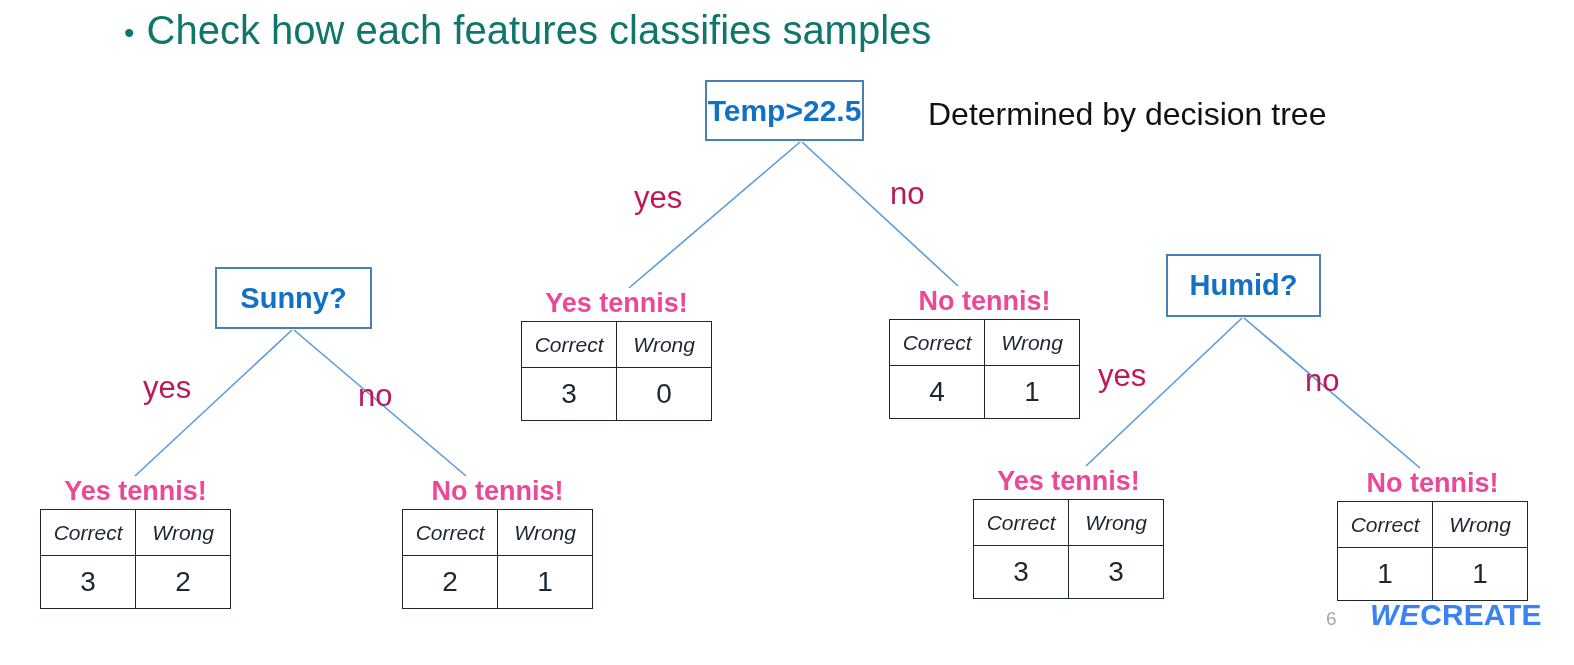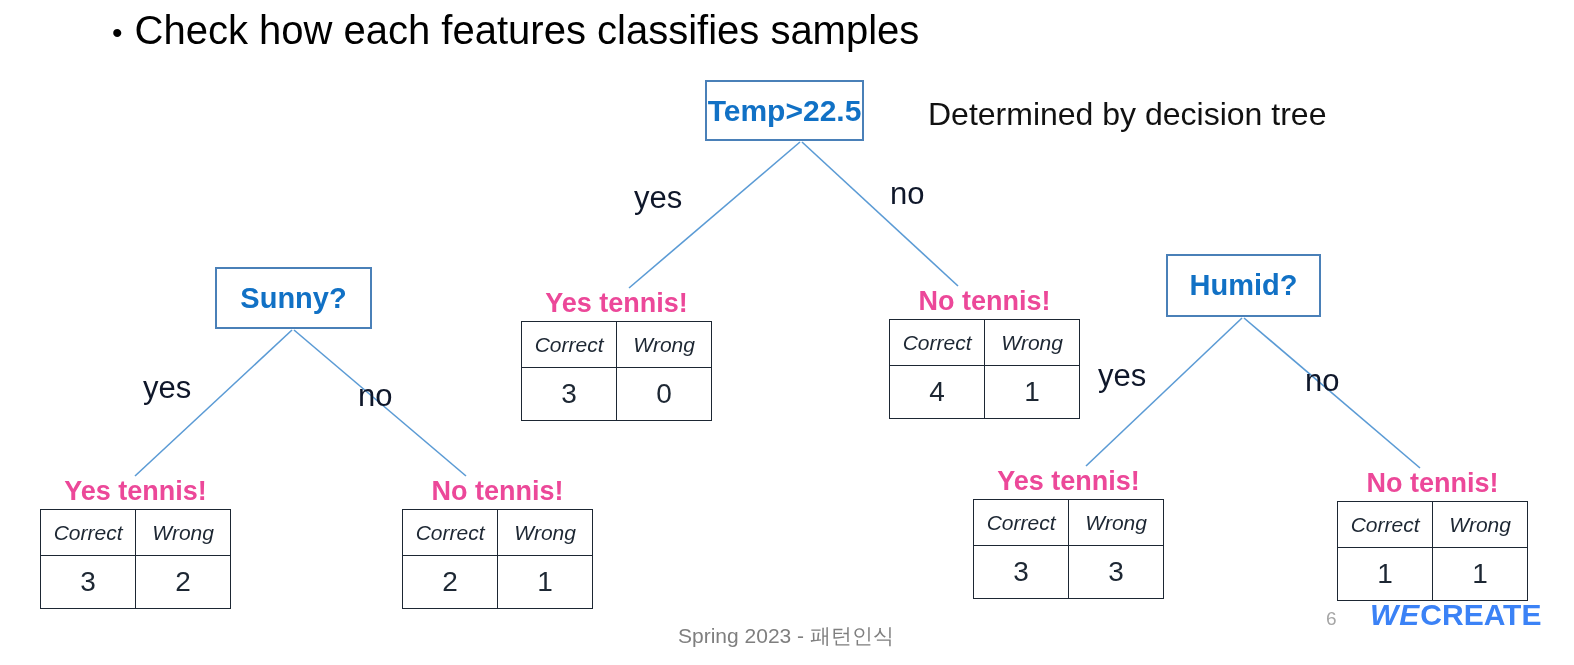--- a/index.html
+++ b/index.html
@@ -15,25 +15,25 @@
     position: relative;
     width: 1574px;
     height: 665px;
     background: #ffffff;
     overflow: hidden;
   }
 
   
   .slide-title {
     position: absolute;
-    left: 112px;
+    left: 124px;
     top: 8px;
     font-size: 40px;
     font-weight: 400;
-    color: #000000;
+    color: #0f766e;
     white-space: nowrap;
     letter-spacing: 0px;
   }
   .slide-title .bullet {
     font-size: 30px;
     vertical-align: middle;
     margin-right: 12px;
   }
 
   
@@ -70,21 +70,21 @@
     top: 96px;
     font-size: 32px;
     color: #111111;
     white-space: nowrap;
   }
 
   
   .edge-label {
     position: absolute;
     font-size: 31px;
-    color: #0f172a;
+    color: #be185d;
     white-space: nowrap;
   }
   #edge-label-temp-yes  { left: 634px;  top: 180px; }
   #edge-label-temp-no   { left: 890px;  top: 176px; }
   #edge-label-sunny-yes { left: 143px;  top: 370px; }
   #edge-label-sunny-no  { left: 358px;  top: 378px; }
   #edge-label-humid-yes { left: 1098px; top: 358px; }
   #edge-label-humid-no  { left: 1305px; top: 363px; }
 
   
@@ -296,16 +296,15 @@
         <td class="val">1</td>
       </tr>
     </tbody>
       </table>
   </div>
 
   <div class="brand-logo">
     <span class="we">WE</span><span class="create">CREATE</span>
   </div>
 
-  <div class="footer-text">Spring 2023 - 패턴인식</div>
   <div class="page-number">6</div>
 
 </div>
 
 </body></html>

